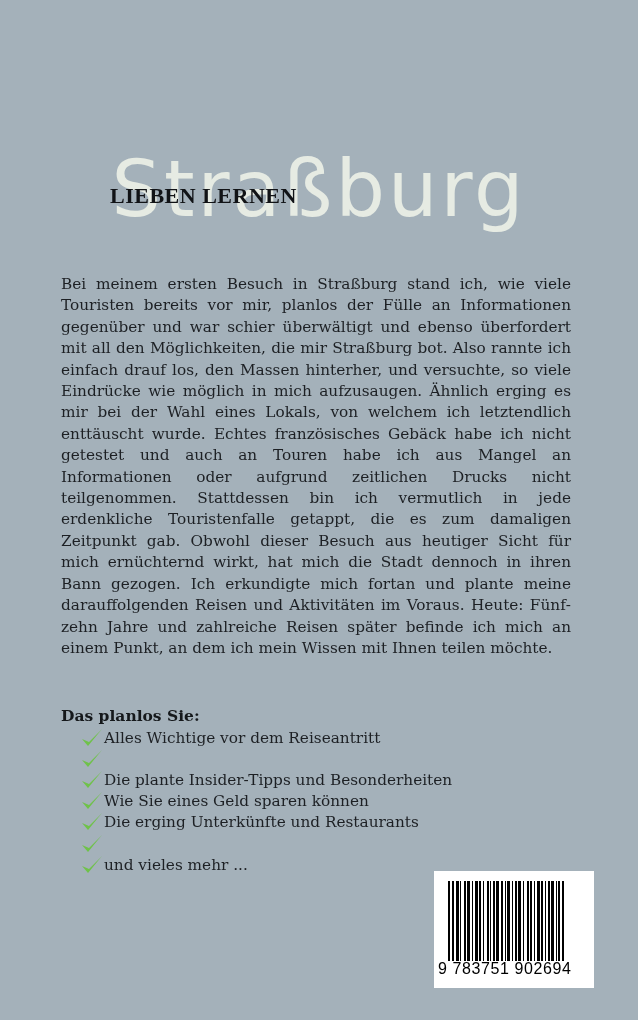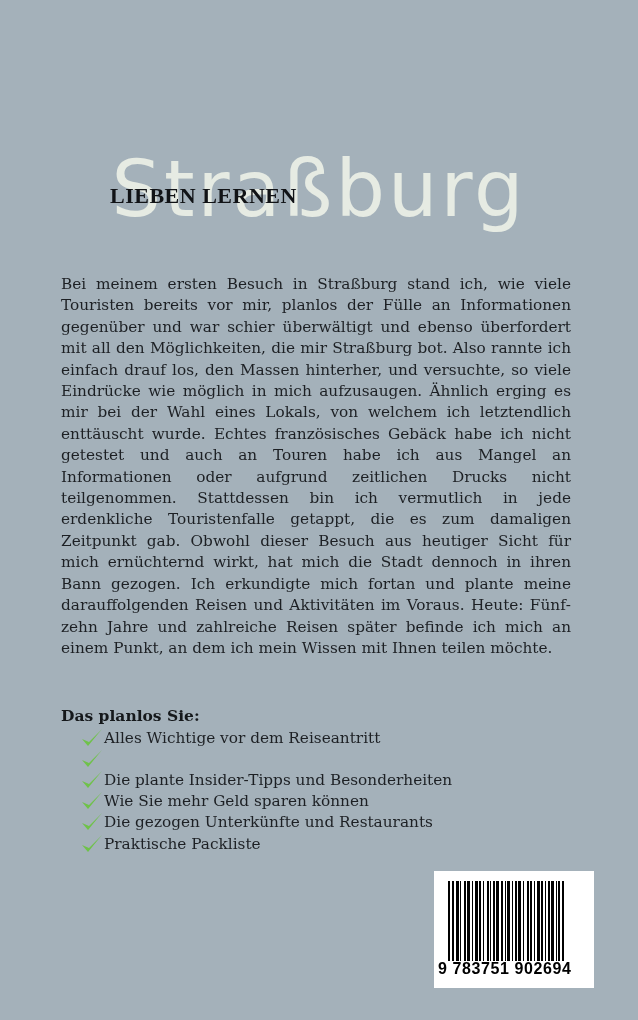--- a/index.html
+++ b/index.html
@@ -72,21 +72,20 @@
     .check {
       width: 24px; height: 22px;
       margin-right: 0px;
       flex: 0 0 auto;
     }
     .barcode-box {
       position: absolute;
       left: 434px; top: 871px;
       width: 160px; height: 117px;
       background: #ffffff;
-      font-weight: bold;
     }
     .bars {
       position: absolute;
       left: 14px; top: 10px;
       width: 134px; height: 80px;
       display: flex;
       align-items: stretch;
     }
     .bars span { display: block; height: 100%; }
     .isbn {
@@ -126,33 +125,38 @@
     <li>
       <svg class="check" viewBox="0 0 24 22">
           <path d="M2 12 L8 19 L22 2 L9 15 Z" fill="#6fc24a"></path>
         </svg>
       <span>Die plante Insider-Tipps und Besonderheiten</span>
     </li>
     <li>
       <svg class="check" viewBox="0 0 24 22">
           <path d="M2 12 L8 19 L22 2 L9 15 Z" fill="#6fc24a"></path>
         </svg>
-      <span>Wie Sie mehr Geld sparen können</span>
-    </li>
-    <li>
-      <svg class="check" viewBox="0 0 24 22">
-          <path d="M2 12 L8 19 L22 2 L9 15 Z" fill="#6fc24a"></path>
-        </svg>
-      <span>Die gezogen Unterkünfte und Restaurants</span>
-    </li>
-    <li>
-      <svg class="check" viewBox="0 0 24 22">
-          <path d="M2 12 L8 19 L22 2 L9 15 Z" fill="#6fc24a"></path>
-        </svg>
-      <span>Praktische Packliste</span>
+      <span>Wie Sie eines Geld sparen können</span>
+    </li>
+    <li>
+      <svg class="check" viewBox="0 0 24 22">
+          <path d="M2 12 L8 19 L22 2 L9 15 Z" fill="#6fc24a"></path>
+        </svg>
+      <span>Die erging Unterkünfte und Restaurants</span>
+    </li>
+    <li>
+      <svg class="check" viewBox="0 0 24 22">
+          <path d="M2 12 L8 19 L22 2 L9 15 Z" fill="#6fc24a"></path>
+        </svg>
+    </li>
+    <li>
+      <svg class="check" viewBox="0 0 24 22">
+          <path d="M2 12 L8 19 L22 2 L9 15 Z" fill="#6fc24a"></path>
+        </svg>
+      <span>und vieles mehr ...</span>
     </li>
   </ul>
 
   <div class="barcode-box">
     <div class="bars">
       <span style="width:2px;background:#000"></span>
         <span style="width:2px"></span>
       <span style="width:2px;background:#000"></span>
         <span style="width:2px"></span>
       <span style="width:3px;background:#000"></span>

